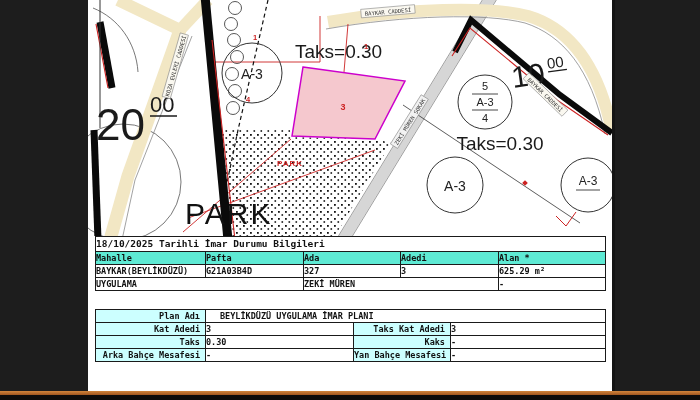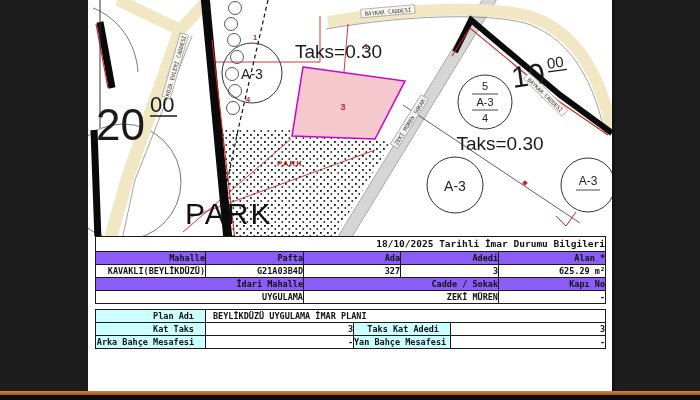--- a/index.html
+++ b/index.html
@@ -17,27 +17,27 @@
   }
   .bottom-orange{position:absolute;left:0;top:391px;width:700px;height:4px;
     background:linear-gradient(#d2853b,#a05620);}
   .bottom-dark{position:absolute;left:0;top:395px;width:700px;height:5px;background:#0e0c0a;}
   table.t{
     border-collapse:collapse;position:absolute;left:7px;table-layout:fixed;
     width:510px;background:#fff;border:1.5px solid #1a1a1a;
   }
   .t td{
     border:1px solid #1a1a1a;font-size:8.5px;font-weight:bold;color:#111;
-    height:12px;line-height:12px;padding:0;text-align:right;
+    height:12px;line-height:12px;padding:0;text-align:left;
     white-space:nowrap;overflow:hidden;
   }
   .t td.title{font-size:9.5px;height:14px;line-height:14px;}
-  .t td.lbl{background:#8b5cf6;}
-  .t td.lblr{background:#ccffff;text-align:right;padding-right:11px;}
-  .t td.lft{text-align:left;padding-left:7px;}
+  .t td.lbl{background:#5eead4;}
+  .t td.lblr{background:#ccffff;text-align:right;padding-right:5px;}
+  .t td.lft{text-align:left;padding-left:14px;}
   svg text{font-family:"Liberation Sans","DejaVu Sans",sans-serif;}
   svg .mono{font-family:"DejaVu Sans Mono",monospace;}
 </style>
 </head>
 <body>
 
 <div class="side left"></div>
 <div class="side right"></div>
 
 <div class="page">
@@ -167,30 +167,25 @@
       <td class="title" colspan="5">18/10/2025 Tarihli İmar Durumu Bilgileri</td>
     </tr>
     <tr>
       <td class="lbl">Mahalle</td>
       <td class="lbl">Pafta</td>
       <td class="lbl">Ada</td>
       <td class="lbl">Adedi</td>
       <td class="lbl">Alan *</td>
     </tr>
     <tr>
-      <td>KAVAKLI(BEYLİKDÜZÜ)</td>
+      <td>BAYKAR(BEYLİKDÜZÜ)</td>
       <td>G21A03B4D</td>
       <td>327</td>
       <td>3</td>
       <td>625.29 m²</td>
-    </tr>
-    <tr>
-      <td class="lbl" colspan="2">İdari Mahalle</td>
-      <td class="lbl" colspan="2">Cadde / Sokak</td>
-      <td class="lbl">Kapı No</td>
     </tr>
     <tr>
       <td colspan="2">UYGULAMA</td>
       <td colspan="2">ZEKİ MÜREN</td>
       <td>-</td>
     </tr>
   </tbody>
     </table>
 
   
@@ -200,26 +195,32 @@
         <col style="width:148px">
         <col style="width:97px">
         <col style="width:155px">
       </colgroup>
     <tbody>
         <tr>
       <td class="lblr">Plan Adı</td>
       <td class="lft" colspan="3">BEYLİKDÜZÜ UYGULAMA İMAR PLANI</td>
     </tr>
     <tr>
-      <td class="lblr">Kat Taks</td>
+      <td class="lblr">Kat Adedi</td>
       <td>3</td>
       <td class="lblr">Taks Kat Adedi</td>
       <td>3</td>
     </tr>
     <tr>
+      <td class="lblr">Taks</td>
+      <td>0.30</td>
+      <td class="lblr">Kaks</td>
+      <td>-</td>
+    </tr>
+    <tr>
       <td class="lblr">Arka Bahçe Mesafesi</td>
       <td>-</td>
       <td class="lblr">Yan Bahçe Mesafesi</td>
       <td>-</td>
     </tr>
   </tbody>
     </table>
 </div>
 
 <div class="bottom-orange"></div>

